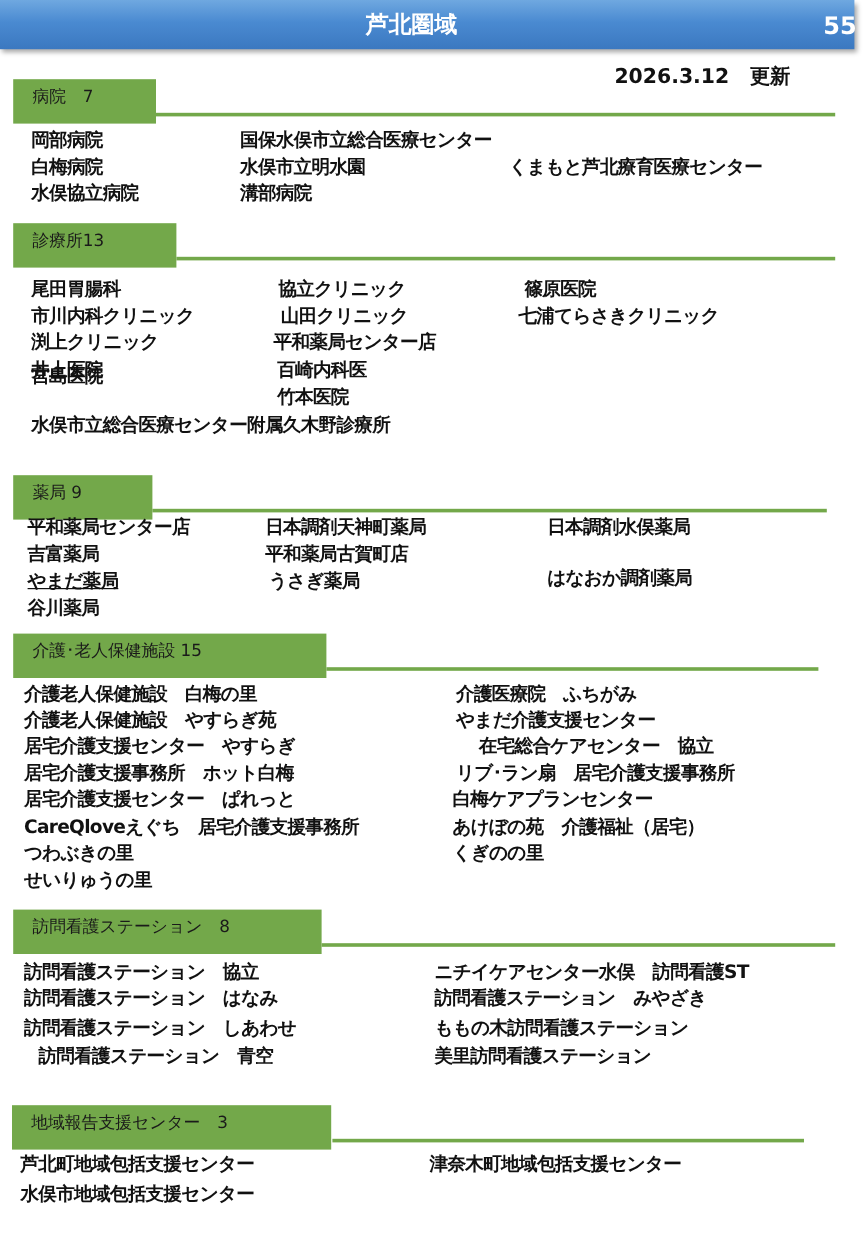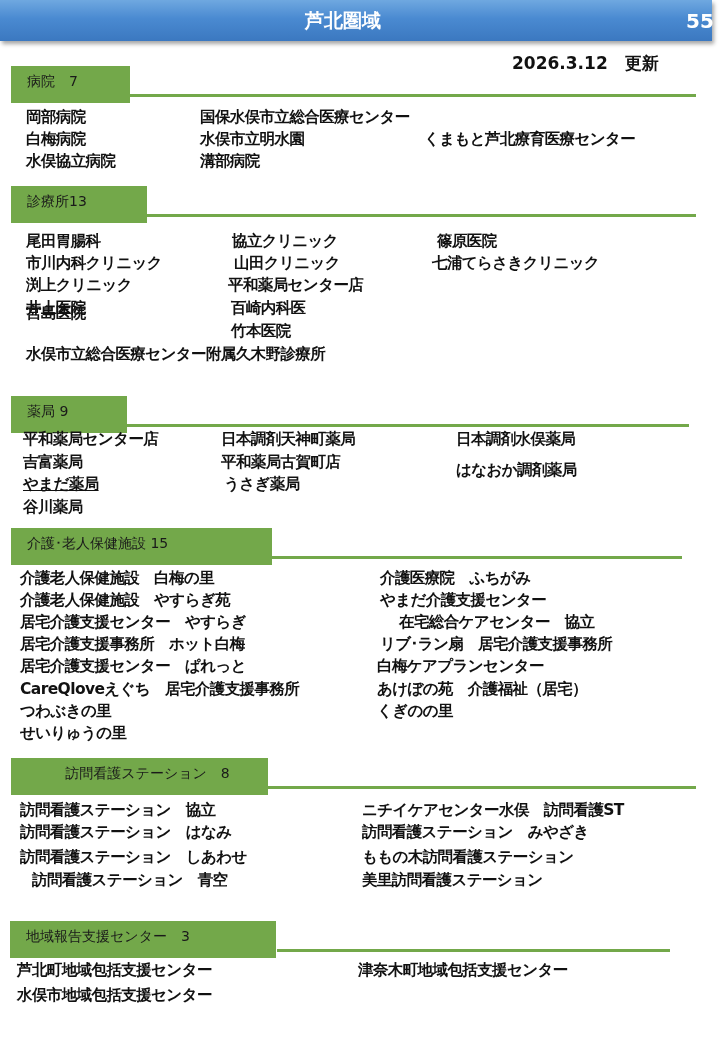--- a/index.html
+++ b/index.html
@@ -84,21 +84,21 @@
 <div class="section" style="top:396px;">
   <div class="sec-line" style="left:127px;width:562px;"></div>
   <div class="sec-label" style="width:116px;">薬局 9</div>
 </div>
 <div class="items">
   <div class="item" style="left:23px;top:429px;">平和薬局センター店</div>
   <div class="item" style="left:221px;top:429px;">日本調剤天神町薬局</div>
   <div class="item" style="left:456px;top:429px;">日本調剤水俣薬局</div>
   <div class="item" style="left:23px;top:452px;">吉富薬局</div>
   <div class="item" style="left:221px;top:452px;">平和薬局古賀町店</div>
-  <div class="item" style="left:456px;top:460px;">はなおか調剤薬局</div>
+  <div class="item" style="left:456px;top:472px;">はなおか調剤薬局</div>
   <div class="item" style="left:23px;top:474px;text-decoration:underline;">やまだ薬局</div>
   <div class="item" style="left:224px;top:474px;">うさぎ薬局</div>
   <div class="item" style="left:23px;top:497px;">谷川薬局</div>
 </div>
 
 <div class="section" style="top:528px;">
   <div class="sec-line" style="left:272px;width:410px;"></div>
   <div class="sec-label" style="width:261px;">介護･老人保健施設 15</div>
 </div>
 <div class="items">
@@ -114,21 +114,21 @@
   <div class="item" style="left:377px;top:656px;">白梅ケアプランセンター</div>
   <div class="item" style="left:20px;top:679px;">CareQloveえぐち　居宅介護支援事務所</div>
   <div class="item" style="left:377px;top:679px;">あけぼの苑　介護福祉（居宅）</div>
   <div class="item" style="left:20px;top:701px;">つわぶきの里</div>
   <div class="item" style="left:377px;top:701px;">くぎのの里</div>
   <div class="item" style="left:20px;top:723px;">せいりゅうの里</div>
 </div>
 
 <div class="section" style="top:758px;">
   <div class="sec-line" style="left:268px;width:428px;"></div>
-  <div class="sec-label" style="width:257px;text-align:center;">訪問看護ステーション　8</div>
+  <div class="sec-label" style="width:257px;">訪問看護ステーション　8</div>
 </div>
 <div class="items">
   <div class="item" style="left:20px;top:800px;">訪問看護ステーション　協立</div>
   <div class="item" style="left:362px;top:800px;">ニチイケアセンター水俣　訪問看護ST</div>
   <div class="item" style="left:20px;top:822px;">訪問看護ステーション　はなみ</div>
   <div class="item" style="left:362px;top:822px;">訪問看護ステーション　みやざき</div>
   <div class="item" style="left:20px;top:847px;">訪問看護ステーション　しあわせ</div>
   <div class="item" style="left:362px;top:847px;">ももの木訪問看護ステーション</div>
   <div class="item" style="left:32px;top:870px;">訪問看護ステーション　青空</div>
   <div class="item" style="left:362px;top:870px;">美里訪問看護ステーション</div>

